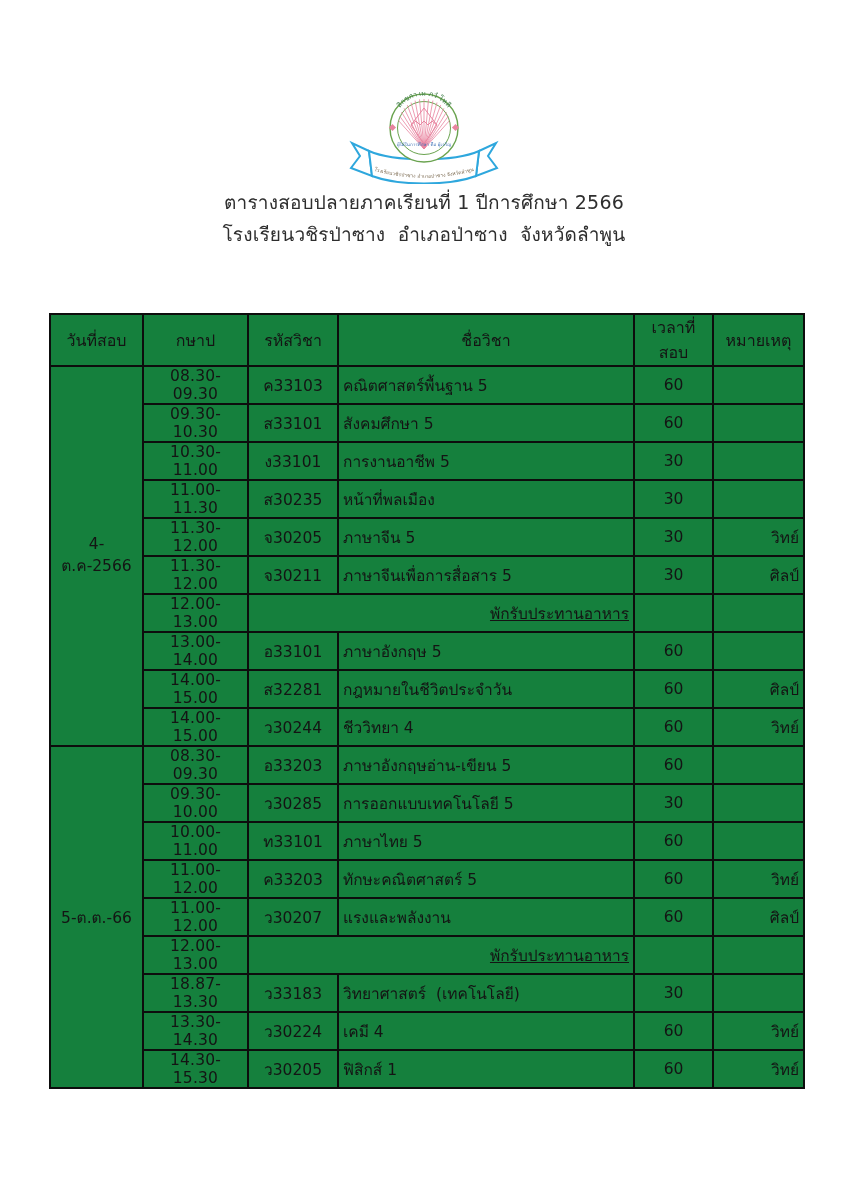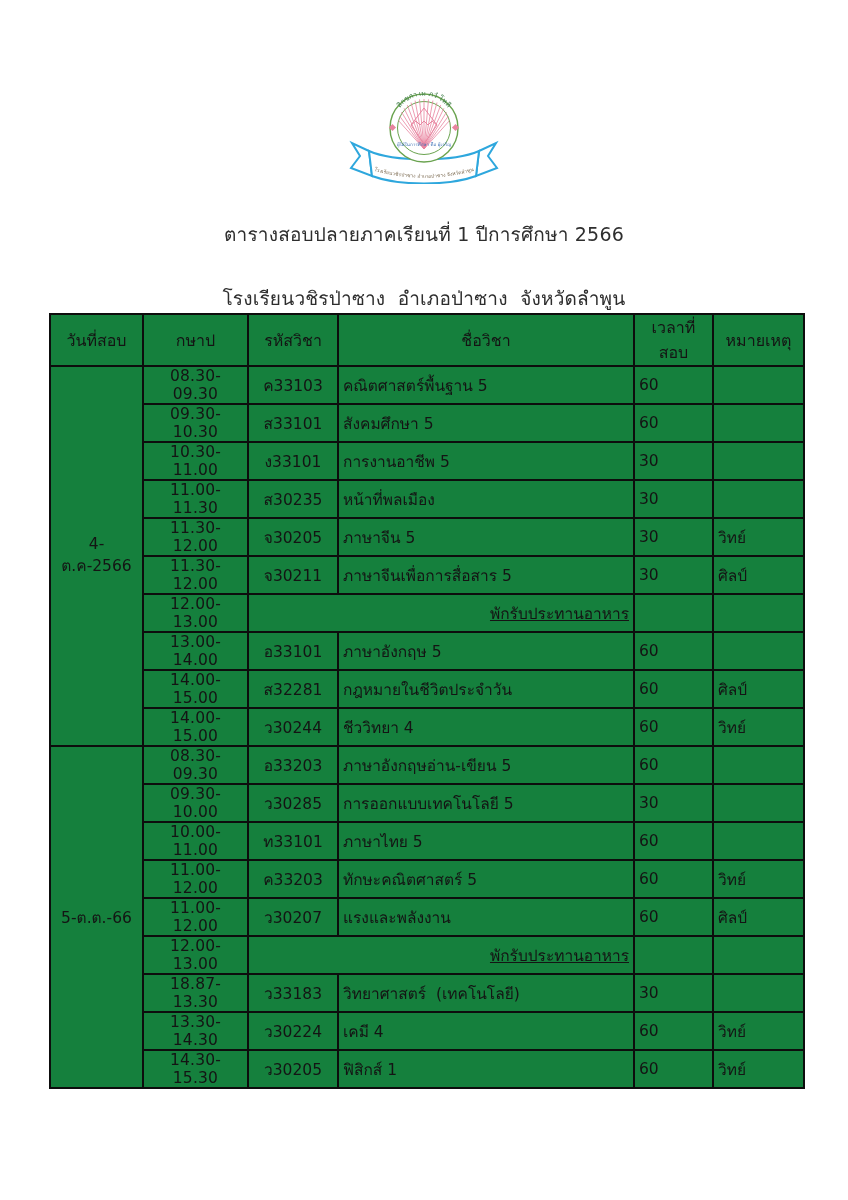--- a/index.html
+++ b/index.html
@@ -11,41 +11,40 @@
 
   
   .logo-wrap{position:absolute;top:92px;left:50%;transform:translateX(-50%);
     width:150px;height:92px;}
 
   
   .title-block{position:absolute;top:186px;left:0;width:848px;text-align:center;}
   .title-line{
     font-size:19px;line-height:32px;color:#2e2e2e;white-space:pre-wrap;
     letter-spacing:.2px;
-    margin-top:32px;
   }
 
   
   table.exam{
     position:absolute;left:49px;top:313px;width:754px;
     border-collapse:collapse;table-layout:fixed;background:#15803d;
   }
   table.exam th,table.exam td{
     border:2px solid #0d0d0d;padding:0 4px;color:#141414;
     font-size:15.5px;overflow:hidden;
   }
   table.exam th{height:31px;font-weight:normal;font-size:16px;text-align:center;}
   table.exam td{height:30px;}
   td.c-date{text-align:center;font-size:15.5px;}
   td.c-time{text-align:center;letter-spacing:.2px;}
   td.c-code{text-align:center;}
   td.c-subject{text-align:left;padding-left:7px;white-space:pre-wrap;}
   td.c-lunch{text-align:right;text-decoration:underline;}
-  td.c-dur{text-align:left;}
-  td.c-note{text-align:left;}
+  td.c-dur{text-align:center;}
+  td.c-note{text-align:right;}
 </style>
 </head>
 <body>
 
 <div class="page">
 
   <div class="logo-wrap">
     <svg width="150" height="92" viewBox="0 0 150 92" xmlns="http://www.w3.org/2000/svg">
 
       <polygon points="20,59 3,51 11,64 2,76 23,84" fill="#ffffff" stroke="#2ea7dd" stroke-width="2"></polygon>

